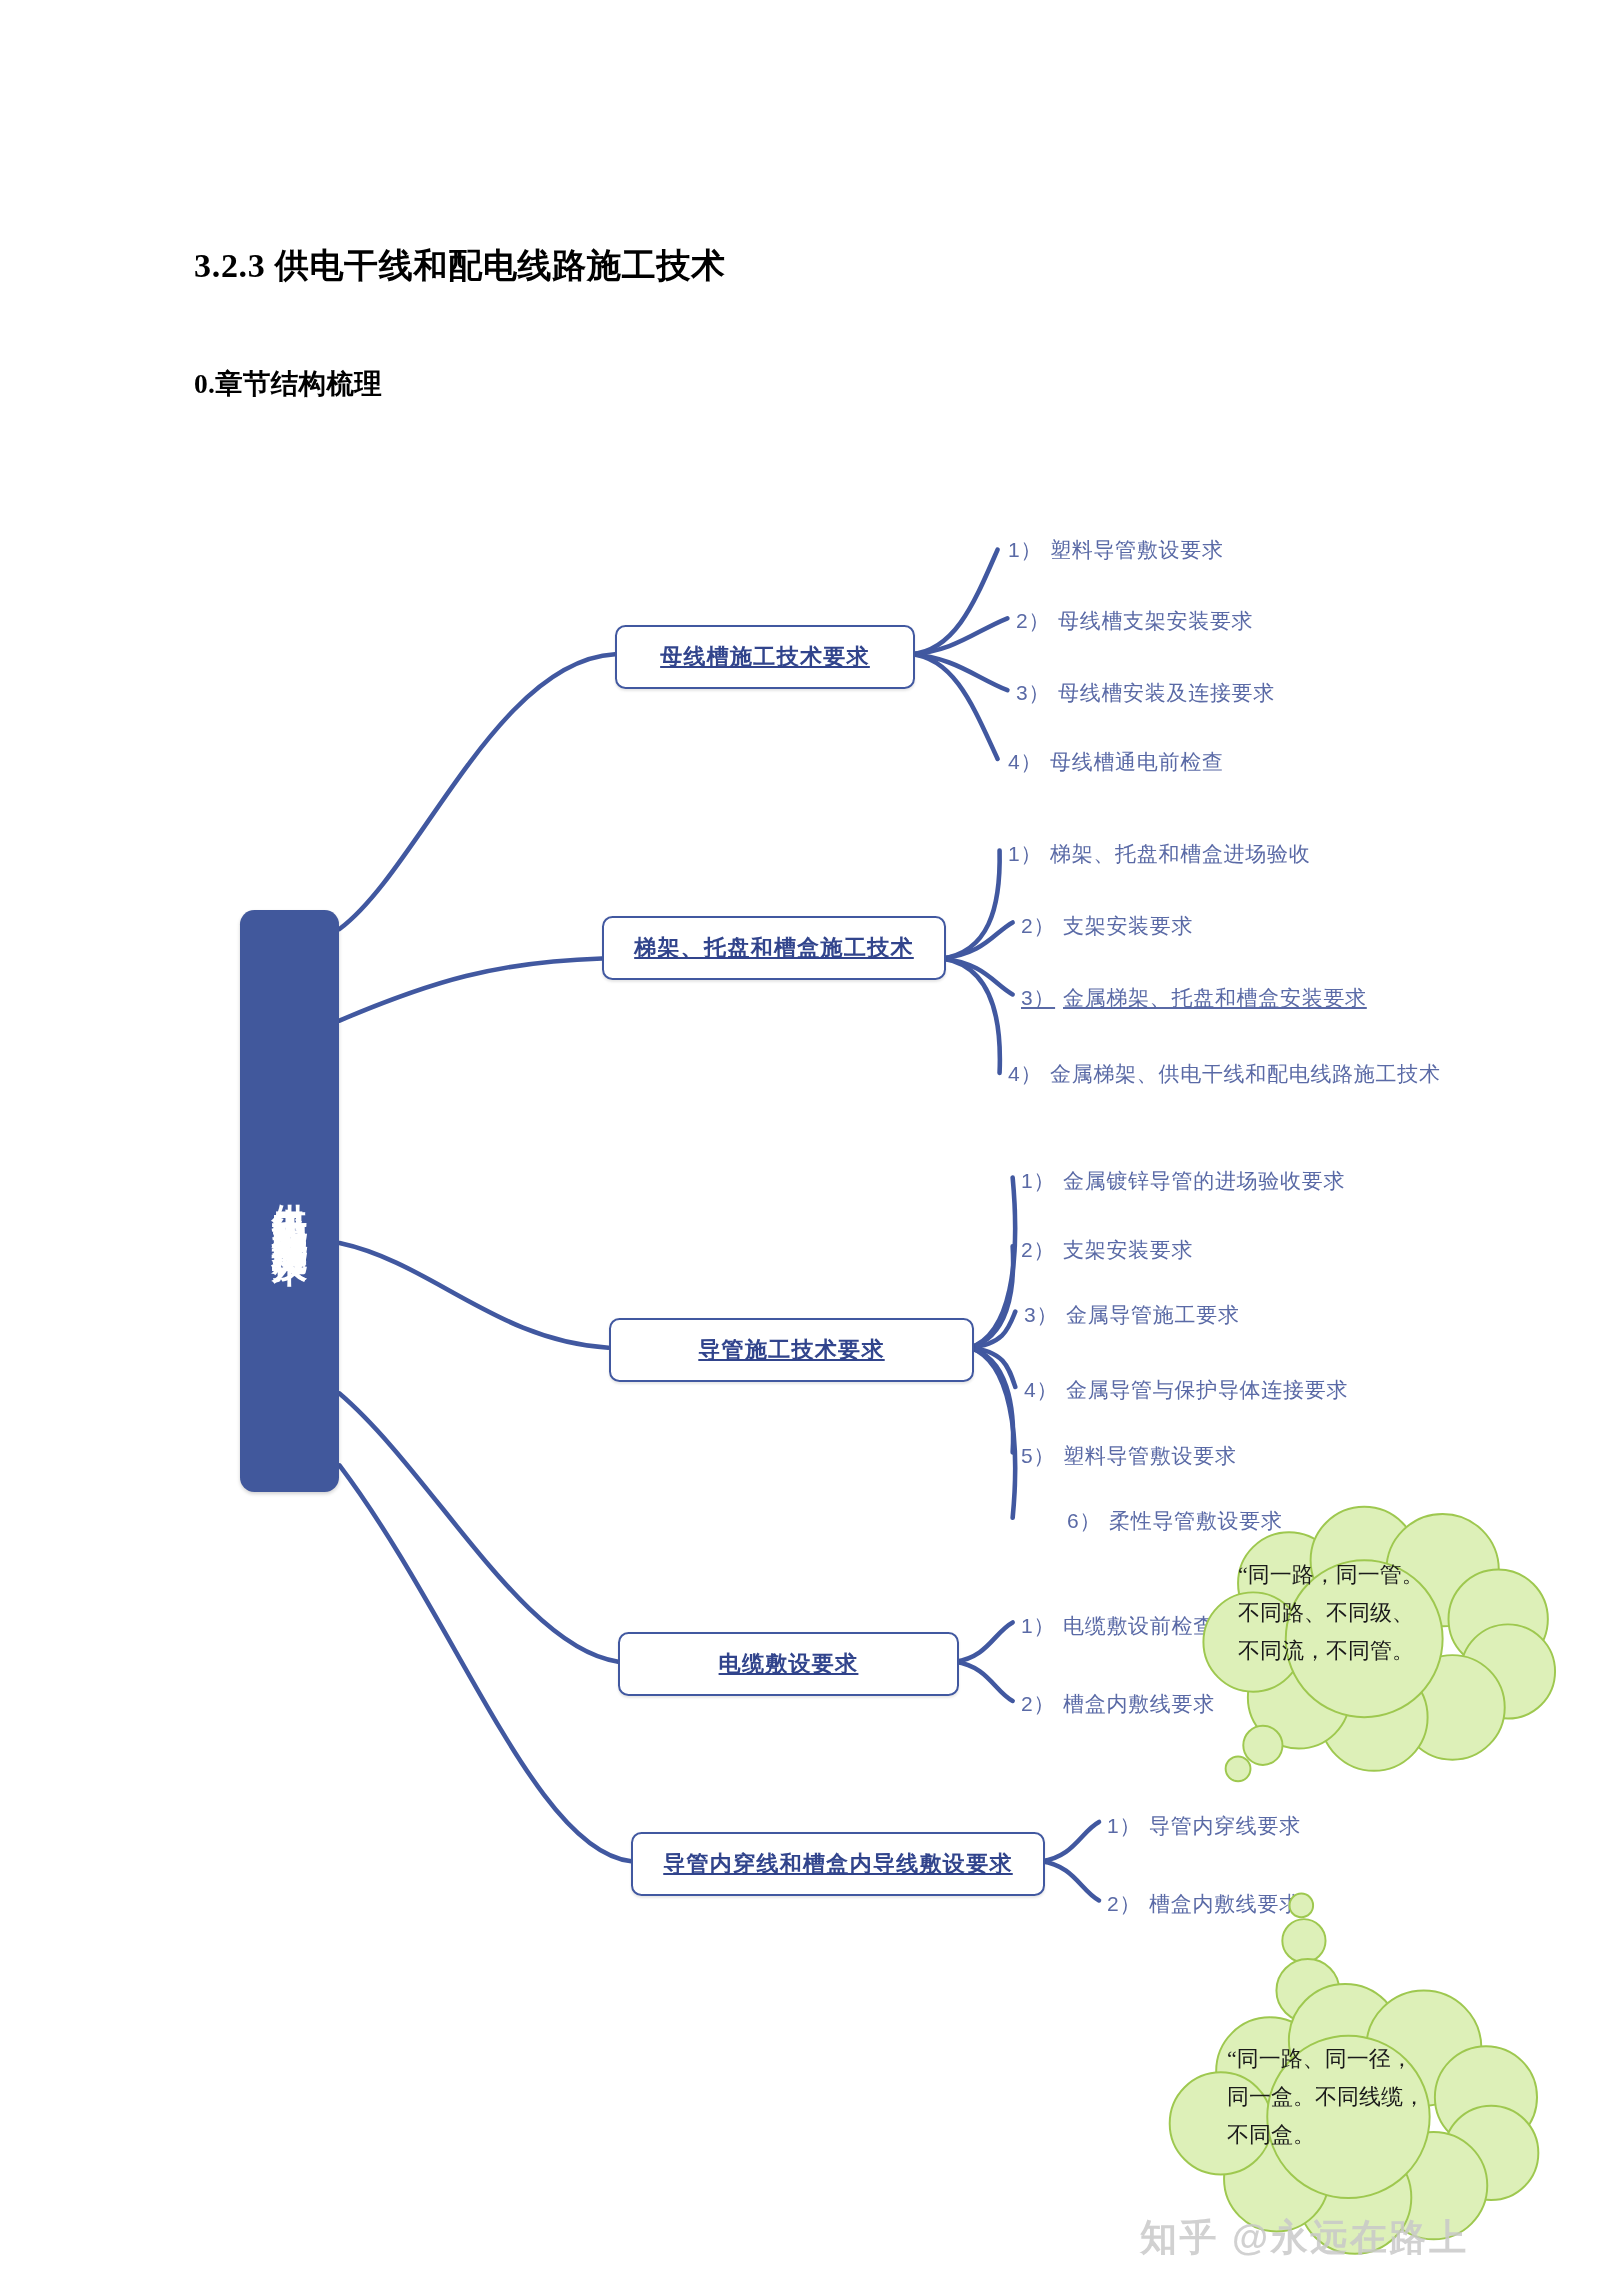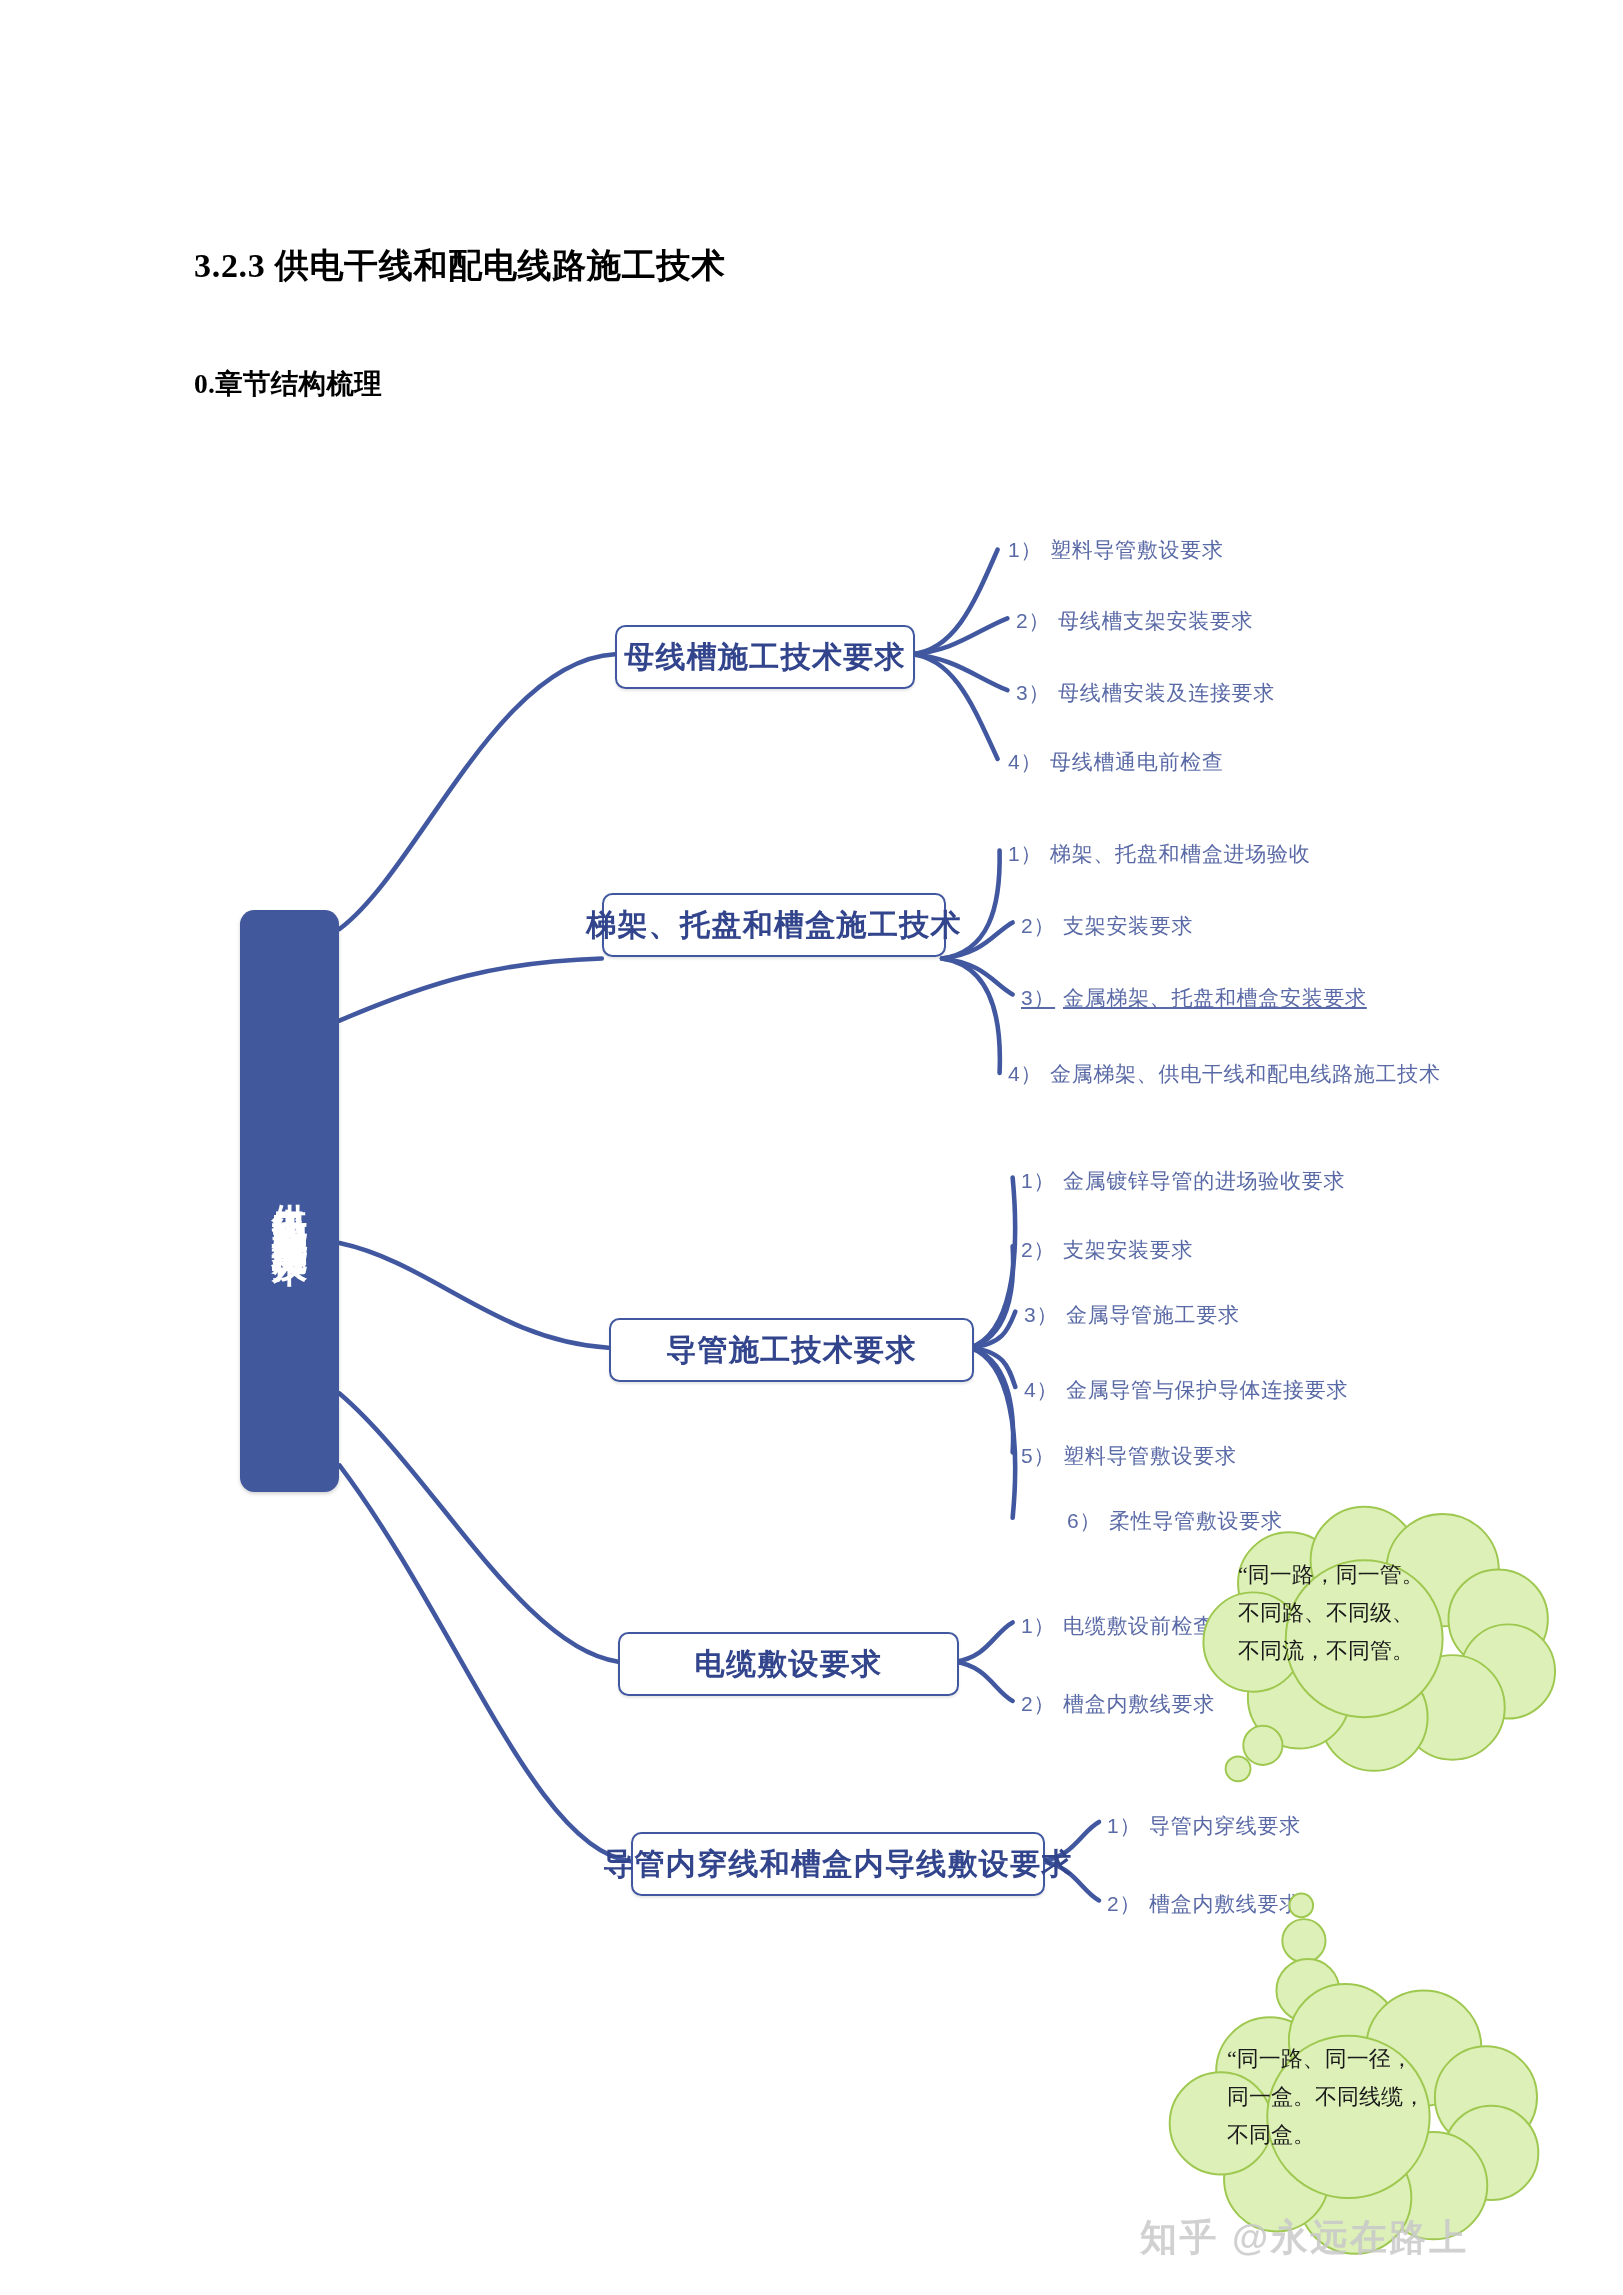--- a/index.html
+++ b/index.html
@@ -39,21 +39,21 @@
     letter-spacing:3.9px;white-space:nowrap;
   }
 
   
   .branch-box{
     position:absolute;background:#fff;border:2.6px solid #4158A0;border-radius:10.5px;
     display:flex;align-items:center;justify-content:center;
     box-shadow:0 1.3px 2.6px rgba(0,0,0,.10);
   }
   .branch-box .btext{
-    color:#31448C;font-weight:bold;font-size:30px;letter-spacing:1.3px;white-space:nowrap;
+    color:#31448C;font-weight:bold;font-size:22px;letter-spacing:1.3px;white-space:nowrap;text-decoration:underline;
   }
 
   
   .leaf{
     position:absolute;color:#5A6AA6;font-size:21px;letter-spacing:0.7px;
     white-space:nowrap;line-height:1;
   }
   .leaf .idx{margin-right:7.9px;}
 
   
@@ -139,21 +139,21 @@
     <div class="leaf" style="left:1016px;top:610px;">
       <span class="idx">2）</span><span>母线槽支架安装要求</span>
     </div>
     <div class="leaf" style="left:1016px;top:682px;">
       <span class="idx">3）</span><span>母线槽安装及连接要求</span>
     </div>
     <div class="leaf" style="left:1008px;top:751px;">
       <span class="idx">4）</span><span>母线槽通电前检查</span>
     </div>
 
-    <div class="branch-box" style="left:602px;top:893px;width:340px;height:60px;">
+    <div class="branch-box" style="left:602px;top:916px;width:340px;height:60px;">
       <span class="btext">梯架、托盘和槽盒施工技术</span>
     </div>
     <div class="leaf" style="left:1008px;top:843px;">
       <span class="idx">1）</span><span>梯架、托盘和槽盒进场验收</span>
     </div>
     <div class="leaf" style="left:1021px;top:915px;">
       <span class="idx">2）</span><span>支架安装要求</span>
     </div>
     <div class="leaf" style="left:1021px;top:987px;text-decoration:underline;">
       <span class="idx">3）</span><span>金属梯架、托盘和槽盒安装要求</span>

